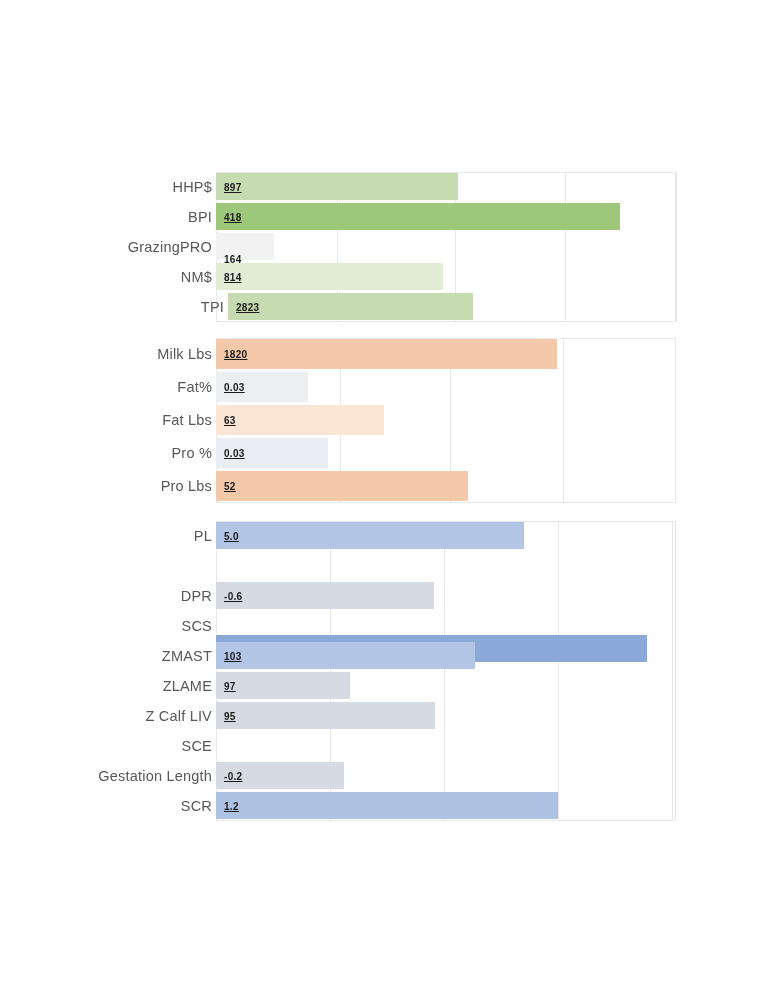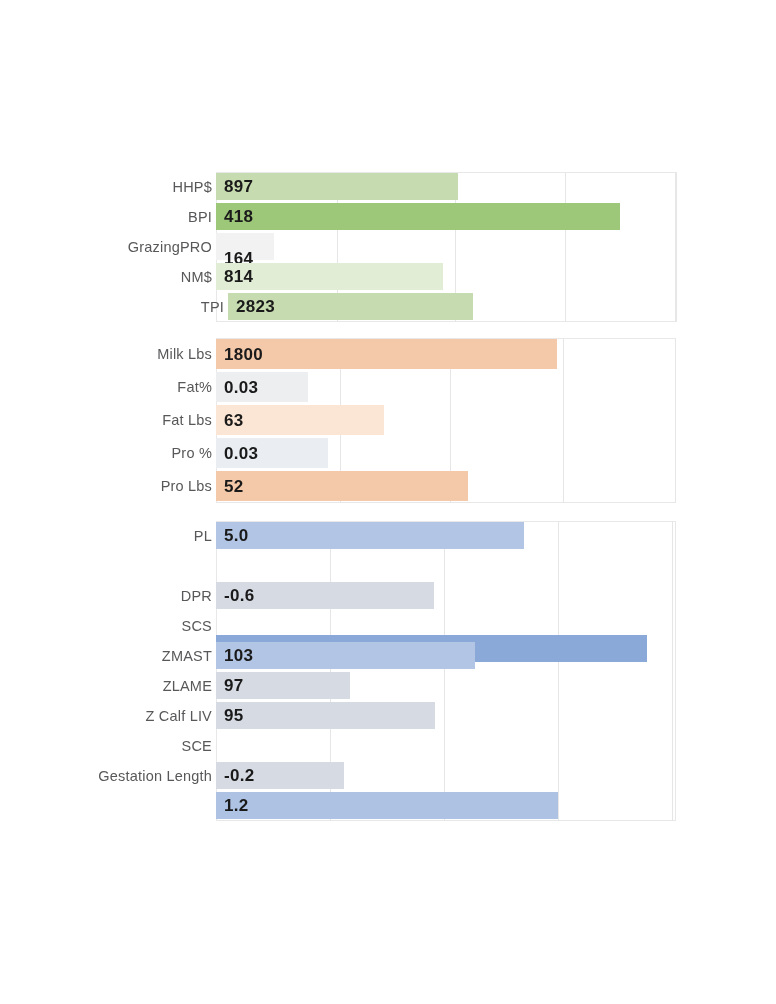--- a/index.html
+++ b/index.html
@@ -82,25 +82,26 @@
     border-radius: 0;
   }
 
   .bar-value {
     position: absolute;
     left: 8px;
     top: 0;
     height: 30px;
     display: flex;
     align-items: center;
-    font-size: 17px;
+    font-size: 10px;
     font-weight: bold;
     color: #1a1a1a;
     letter-spacing: 0.3px;
     white-space: nowrap;
+    text-decoration: underline;
   }
 </style>
 </head>
 <body>
 
 <div id="chart-root">
     <div class="group" style="top: 172px; height: 150px;">
       <div class="group-frame" style="left: 216px; width: 460px; height: 150px;"></div>
       <div class="gridline" style="left: 337px; height: 150px;"></div>
       <div class="gridline" style="left: 455px; height: 150px;"></div>
@@ -145,21 +146,21 @@
     <div class="group" style="top: 338px; height: 165px;">
       <div class="group-frame" style="left: 216px; width: 460px; height: 165px;"></div>
       <div class="gridline" style="left: 340px; height: 165px;"></div>
       <div class="gridline" style="left: 450px; height: 165px;"></div>
       <div class="gridline" style="left: 563px; height: 165px;"></div>
       <div class="gridline" style="left: 675px; height: 165px;"></div>
       <div class="row" style="top: 0px; height: 33px;">
         <div class="row-label" style="height: 33px; line-height: 33px;">Milk Lbs</div>
         <div class="bar-track" style="left: 216px; width: 460px; height: 33px;">
           <div class="bar" style="width: 341px; height: 30px; top: 1px; background: rgb(244, 201, 169);"></div>
-          <div class="bar-value" style="height: 33px;">1800</div>
+          <div class="bar-value" style="height: 33px;">1820</div>
         </div>
       </div>
       <div class="row" style="top: 33px; height: 33px;">
         <div class="row-label" style="height: 33px; line-height: 33px;">Fat%</div>
         <div class="bar-track" style="left: 216px; width: 460px; height: 33px;">
           <div class="bar" style="width: 92px; height: 30px; top: 1px; background: rgb(236, 238, 240);"></div>
           <div class="bar-value" style="height: 33px;">0.03</div>
         </div>
       </div>
       <div class="row" style="top: 66px; height: 33px;">
@@ -236,19 +237,20 @@
         <div class="row-label" style="height: 30px; line-height: 30px;">SCE</div>
       </div>
       <div class="row" style="top: 240px; height: 30px;">
         <div class="row-label" style="height: 30px; line-height: 30px;">Gestation Length</div>
         <div class="bar-track" style="left: 216px; width: 460px; height: 30px;">
           <div class="bar" style="width: 128px; height: 27px; top: 1px; background: rgb(214, 218, 227);"></div>
           <div class="bar-value" style="height: 30px;">-0.2</div>
         </div>
       </div>
       <div class="row" style="top: 270px; height: 30px;">
+        <div class="row-label" style="height: 30px; line-height: 30px;">SCR</div>
         <div class="bar-track" style="left: 216px; width: 460px; height: 30px;">
           <div class="bar" style="width: 342px; height: 27px; top: 1px; background: rgb(174, 195, 227);"></div>
           <div class="bar-value" style="height: 30px;">1.2</div>
         </div>
       </div>
     </div>
   </div>
 
 </body></html>

